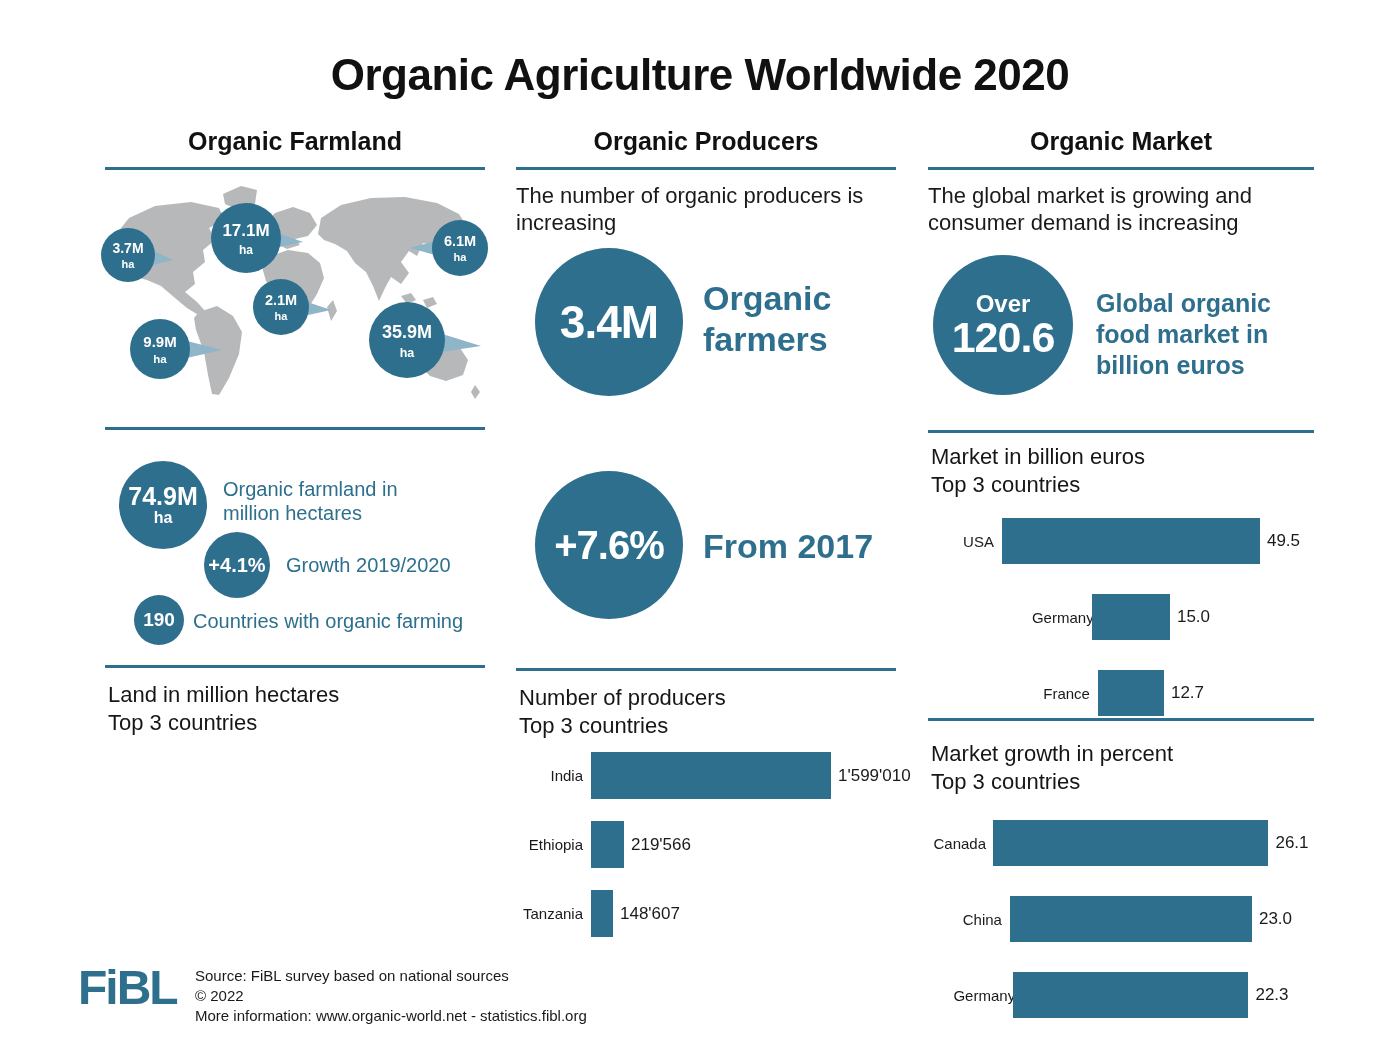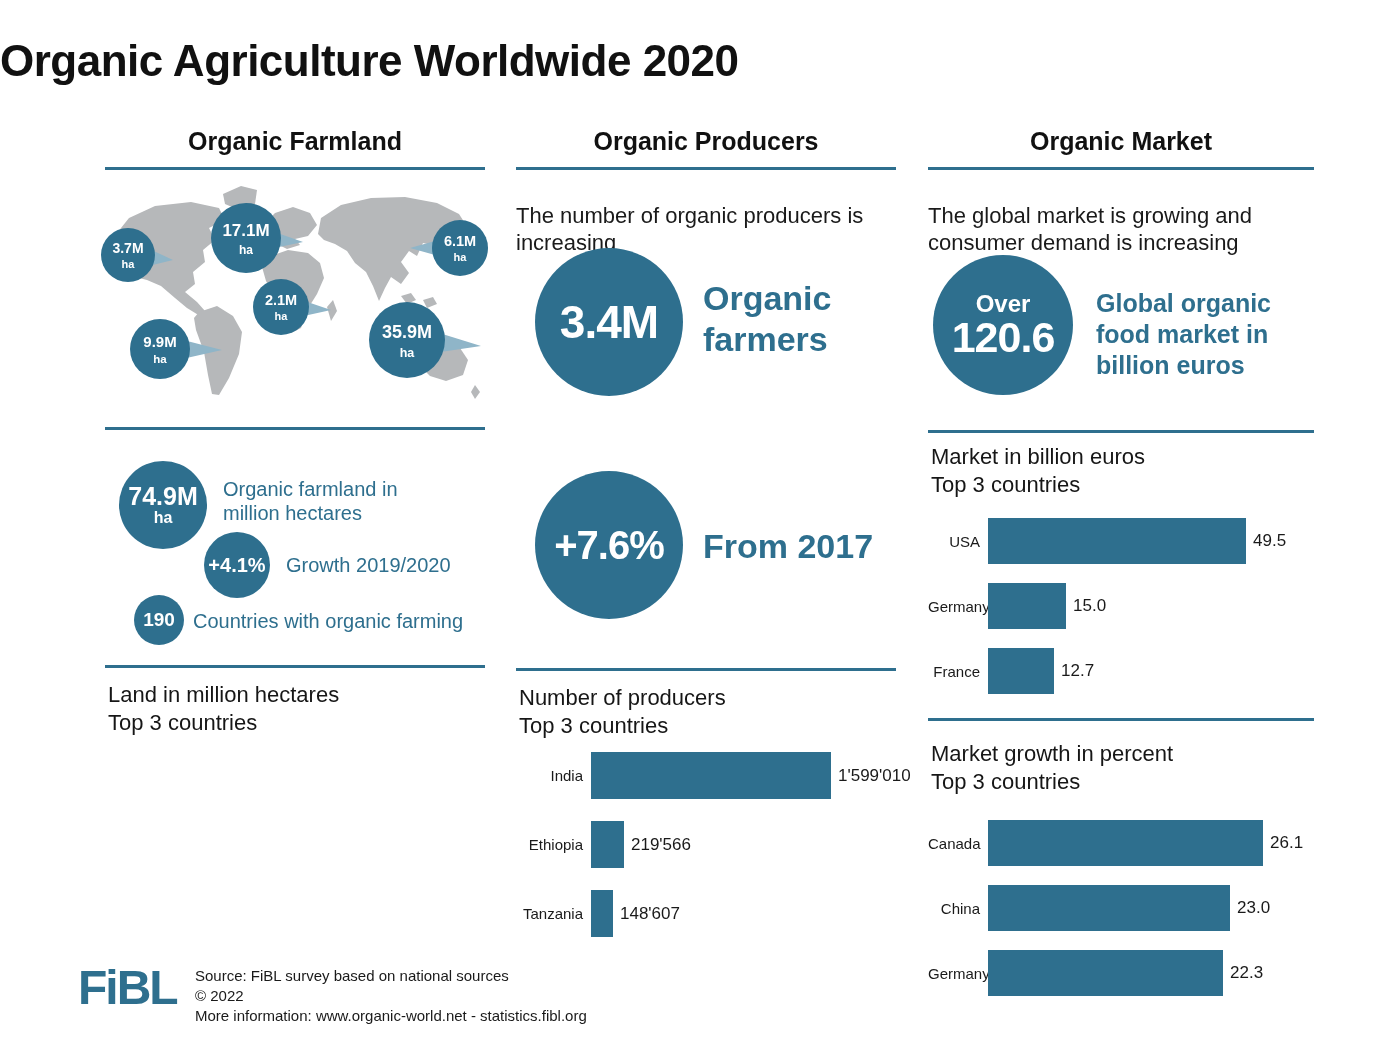--- a/index.html
+++ b/index.html
@@ -1,32 +1,32 @@
 <!DOCTYPE html>
 <html><head>
 <meta charset="utf-8">
 <style>
   * { margin:0; padding:0; box-sizing:border-box; }
   html,body { width:1400px; height:1062px; background:#fff; overflow:hidden;
     font-family:"Liberation Sans", sans-serif; color:#1a1a1a; }
   #canvas { position:relative; width:1400px; height:1062px; background:#fff; }
 
-  .page-title { position:absolute; top:36px; left:0; width:1400px; 
+  .page-title { position:absolute; top:50px; left:0; width:1400px; text-align:center;
     font-size:44px; font-weight:bold; letter-spacing:-0.5px; color:#111; }
 
   .col { position:absolute; top:0; height:1062px; }
   #col-farmland { left:105px; width:380px; }
   #col-producers { left:516px; width:380px; }
   #col-market { left:928px; width:386px; }
 
   .col-header { position:absolute; top:127px; left:0; width:100%; text-align:center;
     font-size:25px; font-weight:bold; color:#111; }
   .rule { position:absolute; left:0; width:100%; height:3px; background:#2E6F8E; }
 
-  .intro { position:absolute; top:182px; left:0; font-size:22px; line-height:27px; color:#1a1a1a;margin-top:20px; }
+  .intro { position:absolute; top:182px; left:0; font-size:22px; line-height:27px; color:#1a1a1a; }
 
   
   #world-map { position:absolute; top:180px; left:0; overflow:visible; }
   .continent { fill:#B6B8BA; }
   .pointer { fill:#8FB5C8; }
   .bubble { fill:#2E6F8E; }
   .bubble-text { fill:#fff; font-weight:bold; text-anchor:middle; }
 
   
   .stat-circle { position:absolute; border-radius:50%; background:#2E6F8E; color:#fff;
@@ -48,21 +48,21 @@
   .big-stat-label { position:absolute; color:#2E6F8E; font-weight:bold; }
 
   
   .chart-title { position:absolute; left:3px; font-size:22px; line-height:28px; color:#161616; }
   .bar-chart { position:absolute; left:0; width:100%; }
   .bar-row { display:flex; align-items:center; margin-bottom:22px; }
   .bar-row .bar-label { width:75px; flex:none; text-align:right; padding-right:8px;
     font-size:15px; color:#1a1a1a; }
   .bar-row .bar { height:47px; background:#2E6F8E; flex:none; }
   .bar-row .bar-value { margin-left:7px; font-size:17px; color:#1a1a1a; white-space:nowrap; }
-  .chart-sm .bar-row { margin-bottom:19px; }
+  .chart-sm .bar-row { margin-bottom:30px;justify-content:center; }
   .chart-sm .bar-row .bar { height:46px; }
   .chart-sm .bar-row .bar-label { width:60px; }
 
   
   .fibl-logo { position:absolute; left:78px; top:960px; font-size:48px; font-weight:bold;
     color:#2E6F8E; letter-spacing:-2px; }
   .source-block { position:absolute; left:195px; top:966px; font-size:15px;
     line-height:20px; color:#1a1a1a; }
 </style>
 </head>

